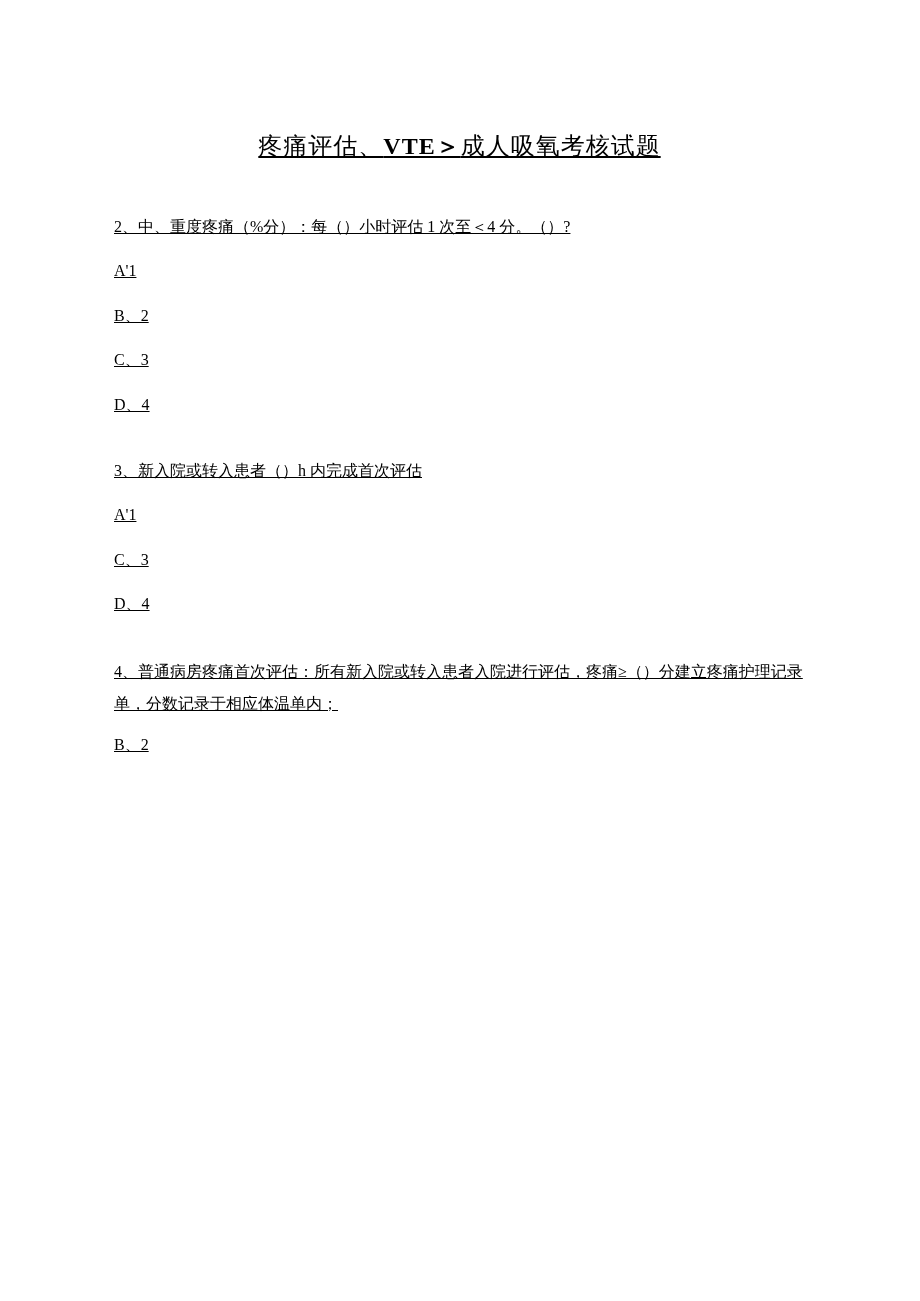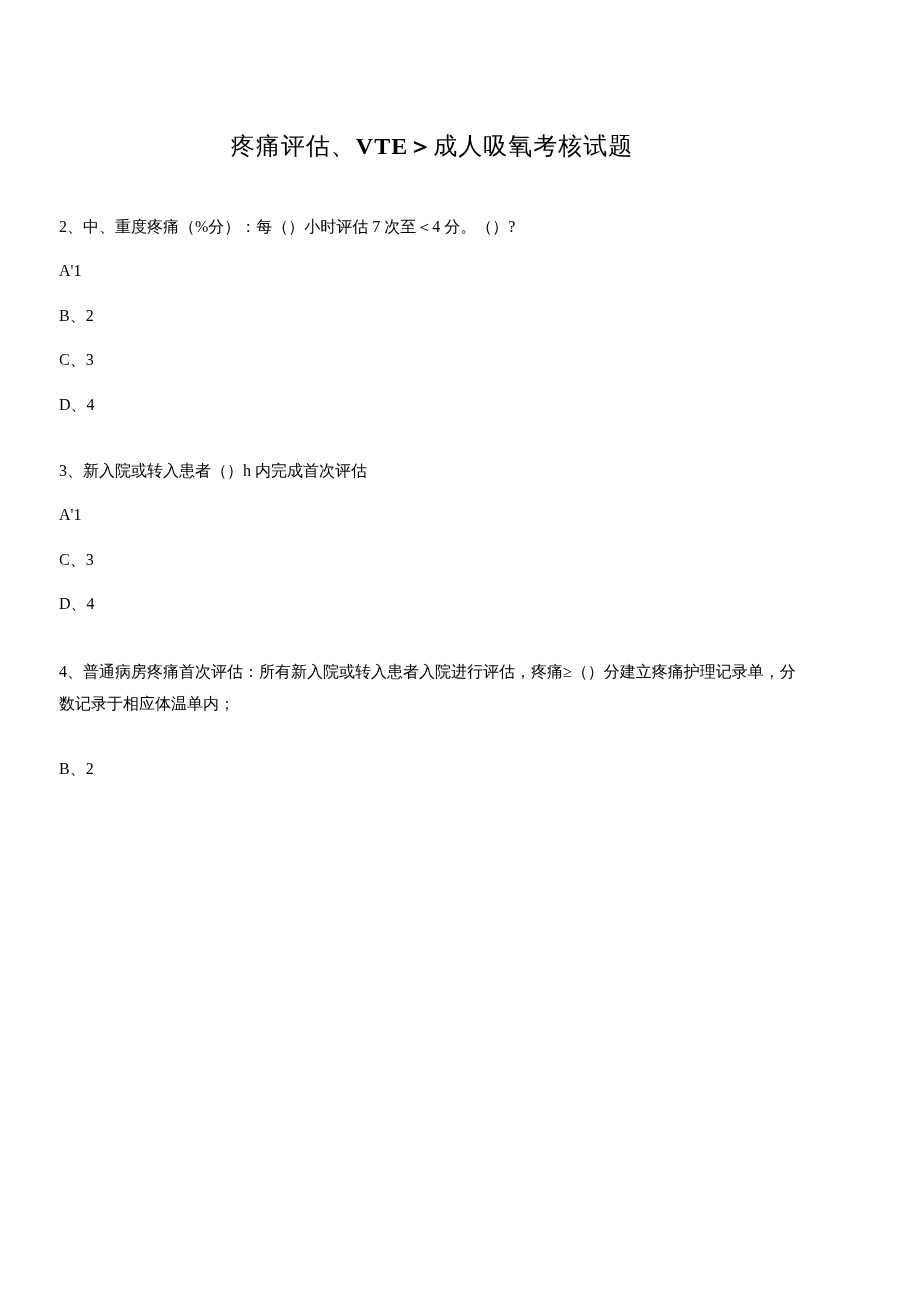--- a/index.html
+++ b/index.html
@@ -5,21 +5,22 @@
   body {
     margin: 0;
     padding: 0;
     background: #ffffff;
     font-family: "SimSun", "宋体", serif;
     width: 920px;
     min-height: 1301px;
     color: #000000;
   }
   .page {
-    padding: 130px 115px 60px 59px;
+    padding: 130px 115px 60px 114px;
+    text-decoration: underline;
   }
   .title {
     text-align: center;
     font-size: 24px;
     font-family: "SimSun", "宋体", serif;
     margin-bottom: 50px;
     letter-spacing: 1px;
   }
   .title .bold {
     font-weight: bold;
@@ -34,39 +35,39 @@
     margin-bottom: 14px;
   }
   .option {
     font-size: 16px;
     line-height: 1.9;
     margin-bottom: 14px;
   }
   .q4-text {
     font-size: 16px;
     line-height: 2.0;
-    margin-bottom: 34px;
+    margin-bottom: 10px;
   }
   .correct {
     color: #e0a96d;
     font-size: 15px;
   }
 </style>
 </head>
 <body>
 
 <div class="page">
 
   <div class="title">
     <span>疼痛评估、</span><span class="bold">VTE＞</span><span>成人吸氧考核试题</span>
   </div>
 
 
   <div class="question">
-    <div class="q-text">2、中、重度疼痛（%分）：每（）小时评估 7 次至＜4 分。（）?</div>
+    <div class="q-text">2、中、重度疼痛（%分）：每（）小时评估 1 次至＜4 分。（）?</div>
     <div class="option">A'1</div>
     <div class="option">B、2</div>
     <div class="option">C、3</div>
     <div class="option">D、4</div>
   </div>
 
   <div class="question">
     <div class="q-text">3、新入院或转入患者（）h 内完成首次评估</div>
     <div class="option">A'1</div>
     <div class="option">C、3</div>

